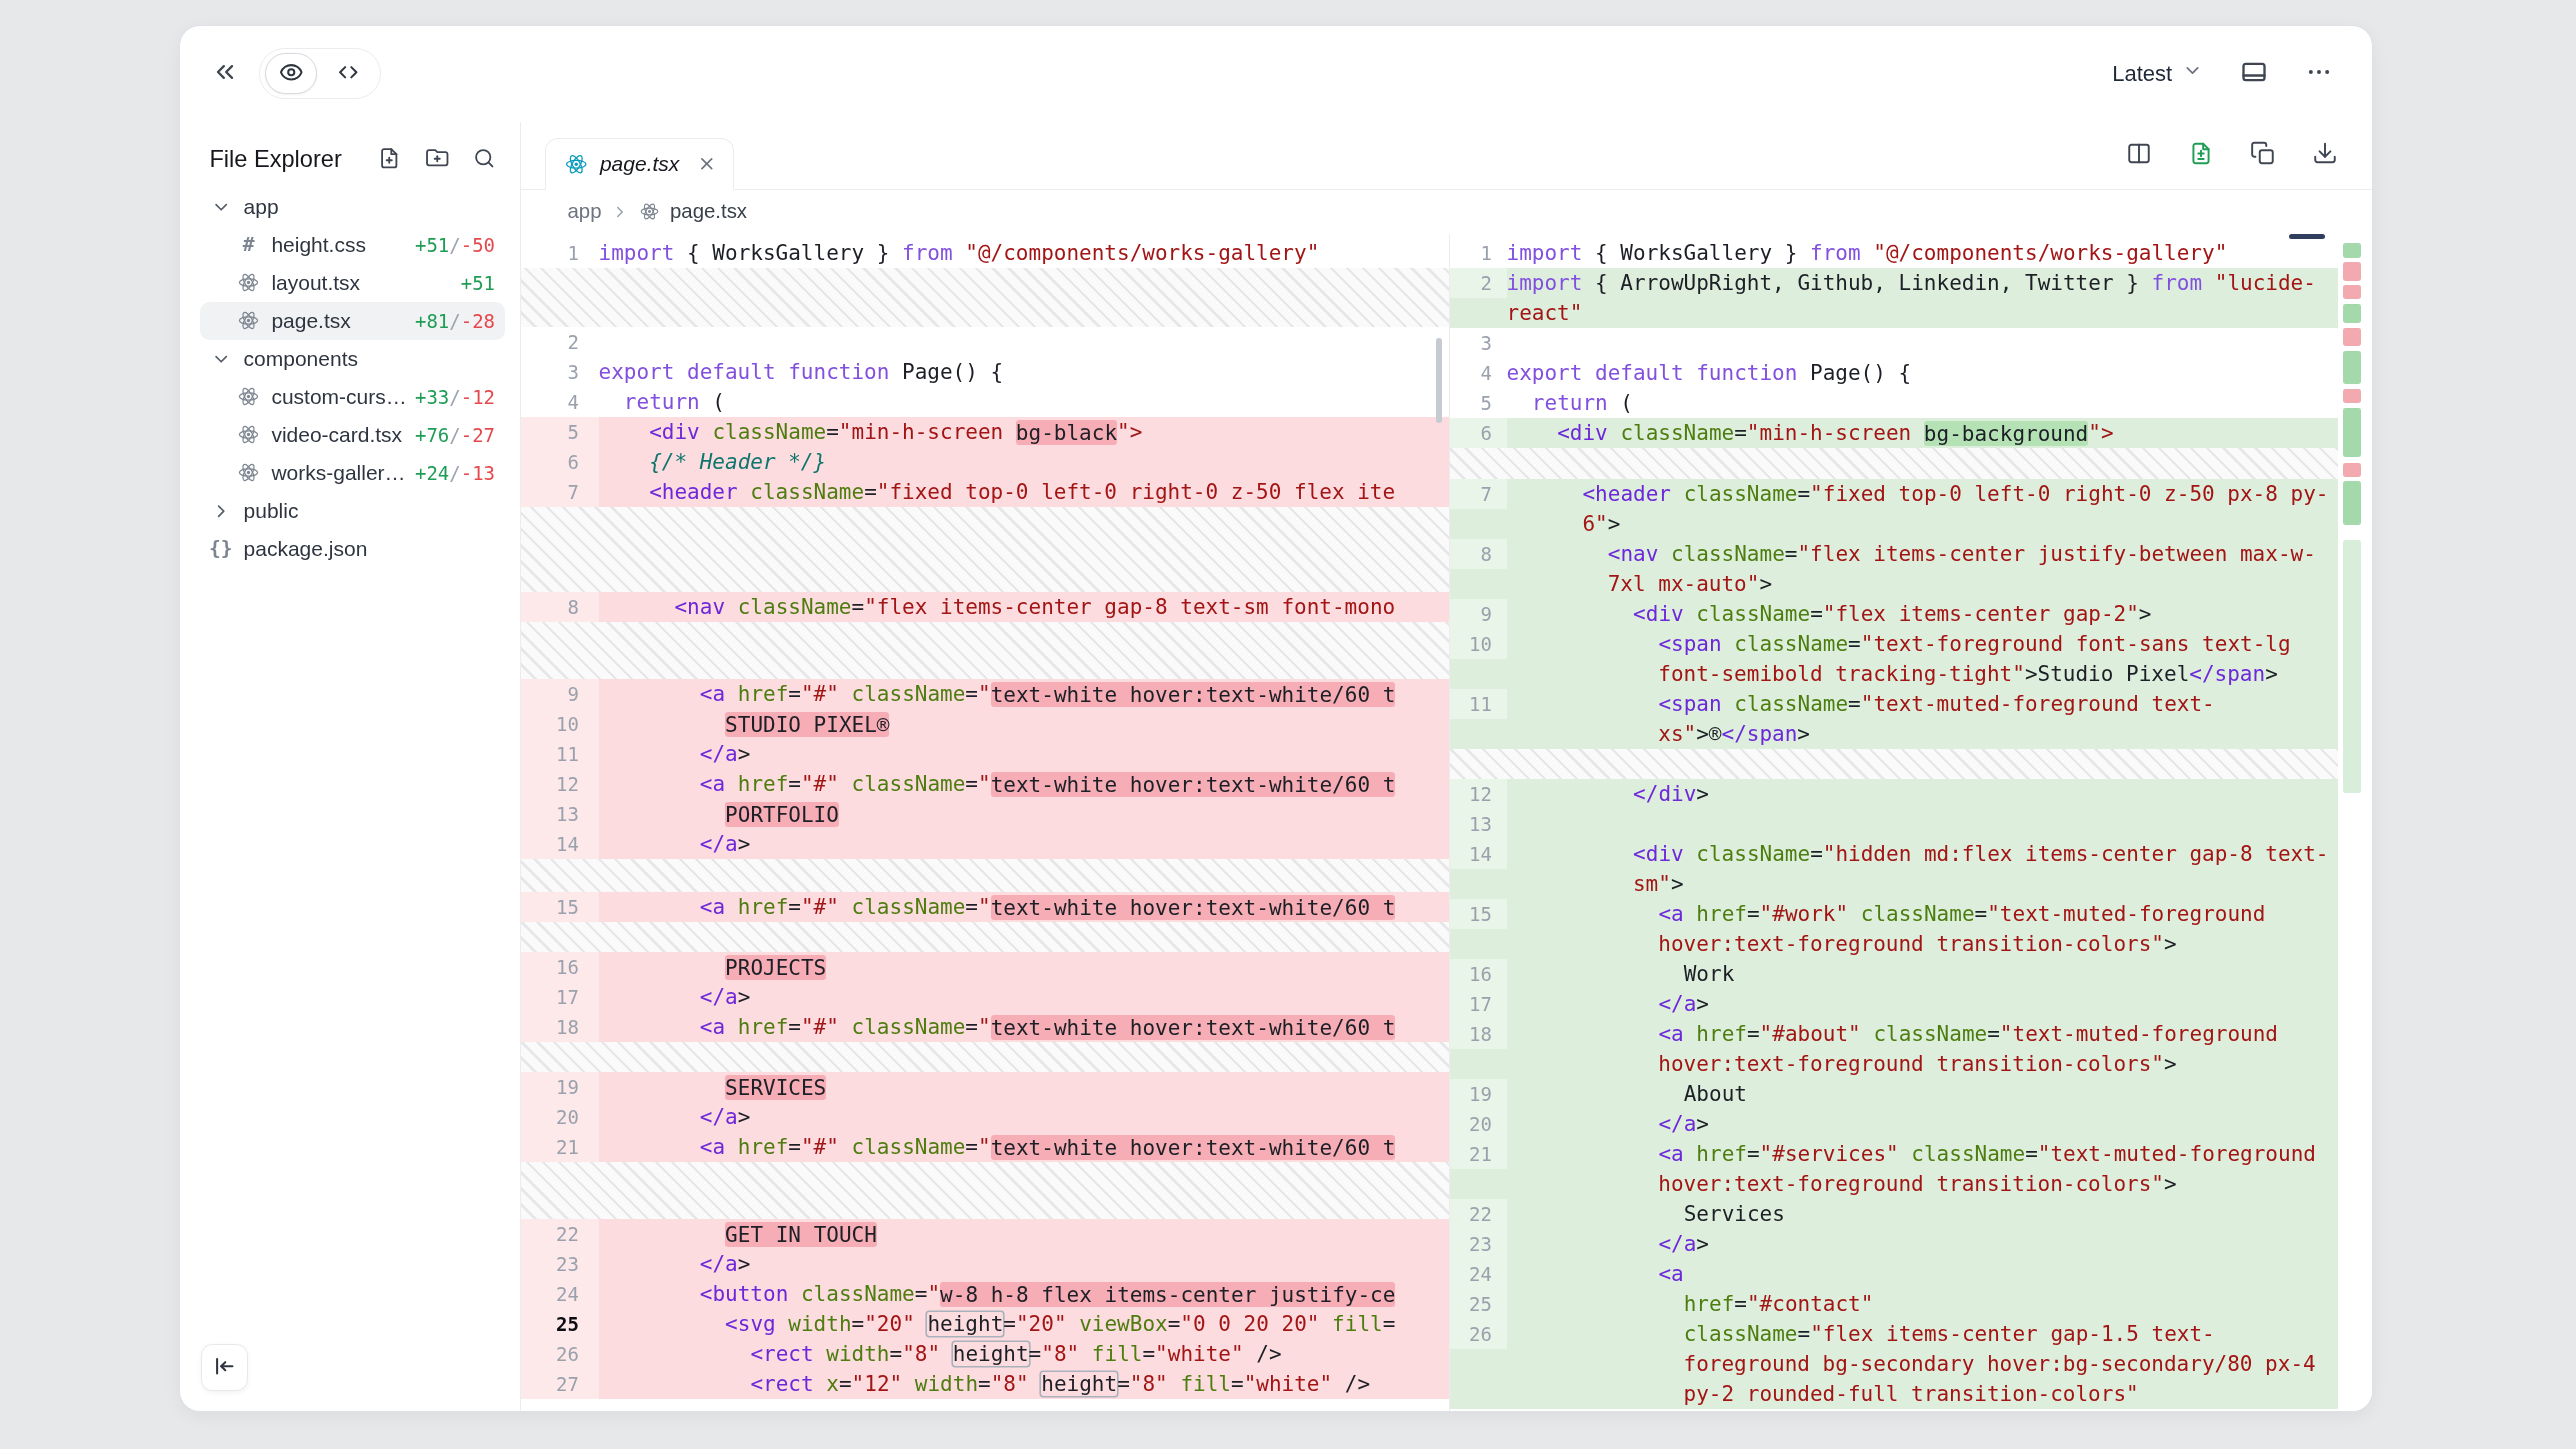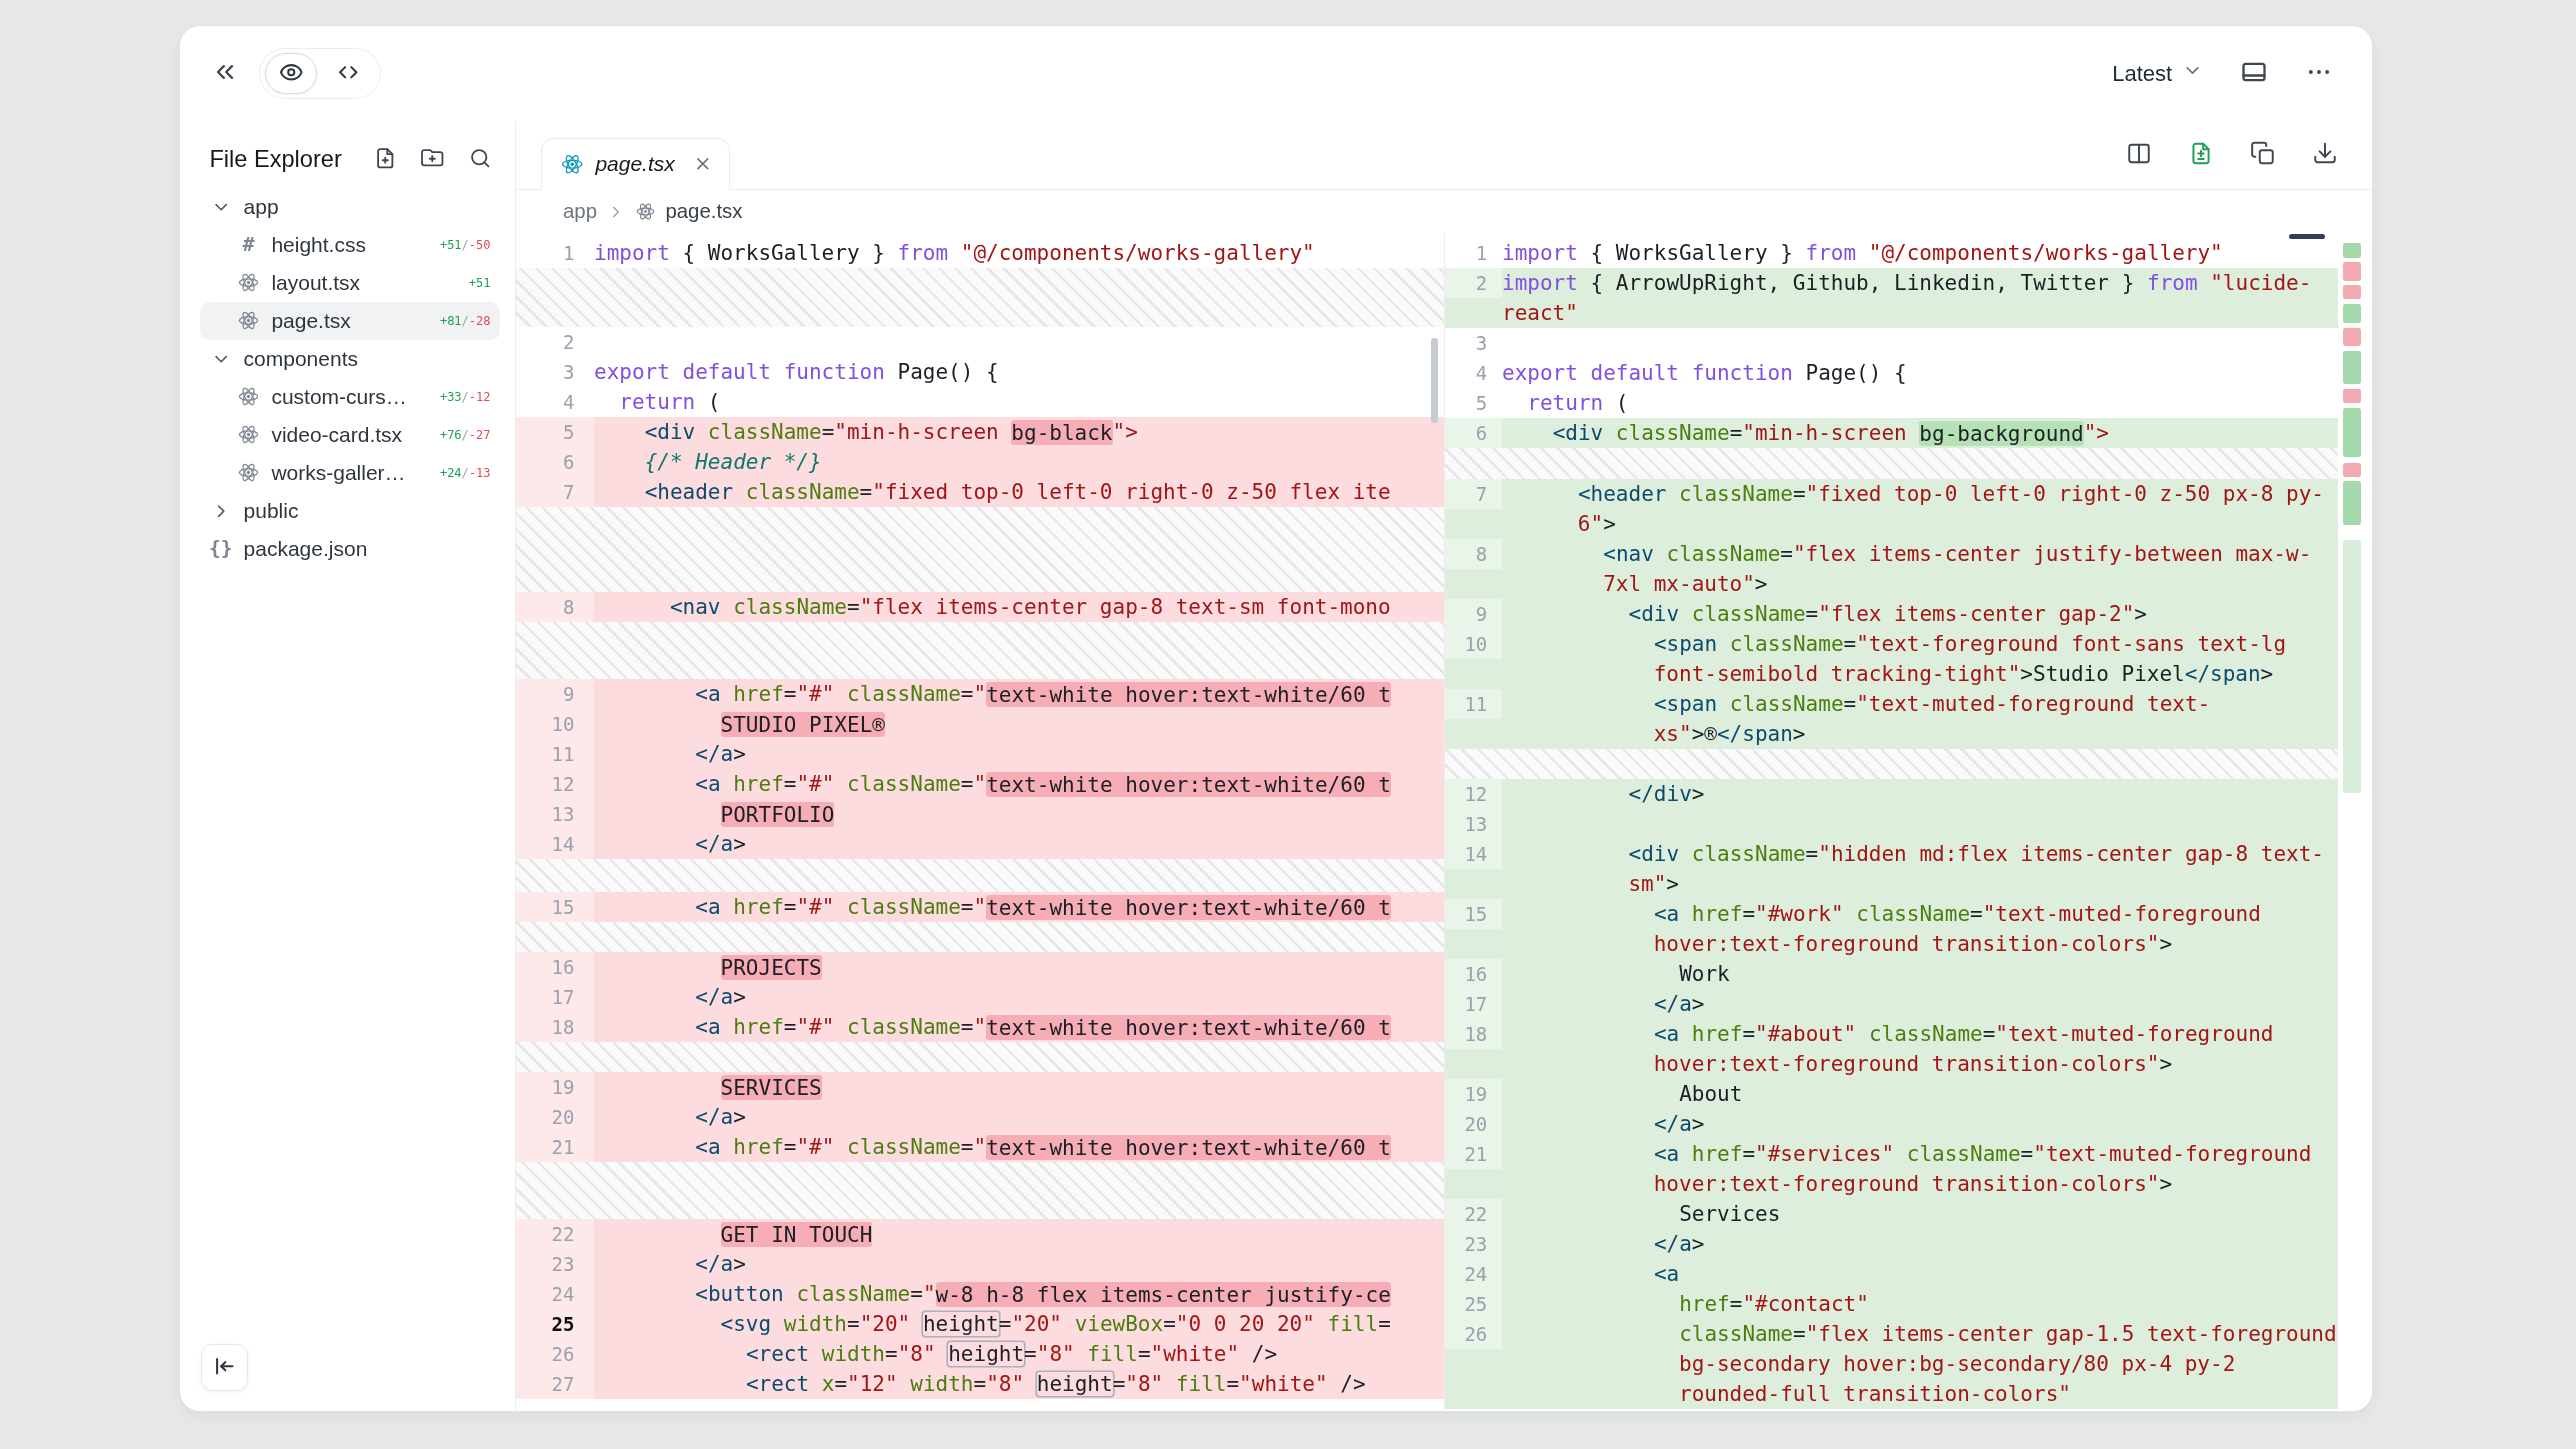--- a/index.html
+++ b/index.html
@@ -37,21 +37,21 @@
   .sb-head .icon-btn svg { width:24.5px; height:24.5px; }
   .tree-row { height:38px; display:flex; align-items:center; padding:0 9.8px 0 8.2px; border-radius:9.8px; font-size:21px; color:#2f3540; cursor:pointer; }
   .tree-row.depth-1 { padding-left:36px; }
   .tree-row.selected { background:#f1f2f4; }
   .t-ic { width:26px; height:26px; display:flex; align-items:center; justify-content:center; color:#7d8590; flex:0 0 auto; }
   .t-ic svg { width:23px; height:23px; }
   .t-ic.txt { font-size:19.6px; font-weight:600; color:#7d8590; font-family:"DejaVu Sans Mono",monospace; }
   .t-ic.chev { color:#565e68; }
   .t-ic.chev svg { width:20.4px; height:20.4px; }
   .tree-label { margin-left:9.8px; margin-right:8.2px; white-space:nowrap; overflow:hidden; }
-  .stats { margin-left:auto; font-family:"DejaVu Sans Mono",monospace; font-size:12px; display:flex; white-space:nowrap; }
+  .stats { margin-left:auto; font-family:"DejaVu Sans Mono",monospace; font-size:19px; display:flex; white-space:nowrap; }
   .stats .add { color:#1f9d55; }
   .stats .sep { color:#9ca3af; }
   .stats .del { color:#e5484d; }
   
   .main { flex:1; display:flex; flex-direction:column; min-width:0; }
   .tabbar { flex:0 0 68px; border-bottom:1.6px solid #ececef; display:flex; align-items:flex-end; position:relative; background:#fff; }
   .tab { margin-left:24.5px; margin-bottom:-1.6px; height:52px; display:flex; align-items:center; gap:11.4px; padding:0 16.3px 0 18px; background:#fff; border:1.6px solid #ececef; border-bottom:1.6px solid #fff; border-radius:13px 13px 0 0; font-size:21px; font-style:italic; color:#16181d; cursor:pointer; }
   .tab .t-react { width:24.5px; height:24.5px; color:#0a9bbf; display:flex; }
   .tab .close { width:19.6px; height:19.6px; color:#6b7280; margin-left:6.5px; display:flex; }
   .tab .close svg, .tab .t-react svg { width:100%; height:100%; }
@@ -81,21 +81,21 @@
   .line.removed { background:#fcdcdf; }
   .line.removed .ln { background:#fde9ea; }
   .line.added { background:#ddefdc; }
   .line.added .ln { background:#e9f5e8; }
   .whl { border-radius:3.3px; padding:0.8px 0; }
   .whl-del { background:#f6adb5; }
   .whl-add { background:#b5e2b4; }
   .occ { box-shadow:0 0 0 1.6px #a9b1bc; border-radius:2.4px; }
   .t-kw { color:#8250df; }
   .t-str { color:#a31515; }
-  .t-tag { color:#0c4a6e; }
+  .t-tag { color:#6d28d9; }
   .t-attr { color:#4d7c0f; }
   .t-com { color:#0f766e; font-style:italic; }
   .vthumb { position:absolute; top:104px; right:6.5px; width:6.5px; height:85px; border-radius:3.3px; background:#c6cad1; cursor:pointer; }
   .hthumb { position:absolute; top:0; right:13px; width:36px; height:5.7px; border-radius:3.3px; background:#2f3e5c; cursor:pointer; }
   .jump-btn { position:absolute; left:21px; bottom:19.6px; width:47px; height:47px; border-radius:11.4px; border:1.6px solid #e7e8eb; background:#fff; display:flex; align-items:center; justify-content:center; color:#2f3540; box-shadow:0 1.6px 4.9px rgba(0,0,0,.05); cursor:pointer; }
   .jump-btn svg { width:24.5px; height:24.5px; }
 </style>
 </head>
 <body>
 

